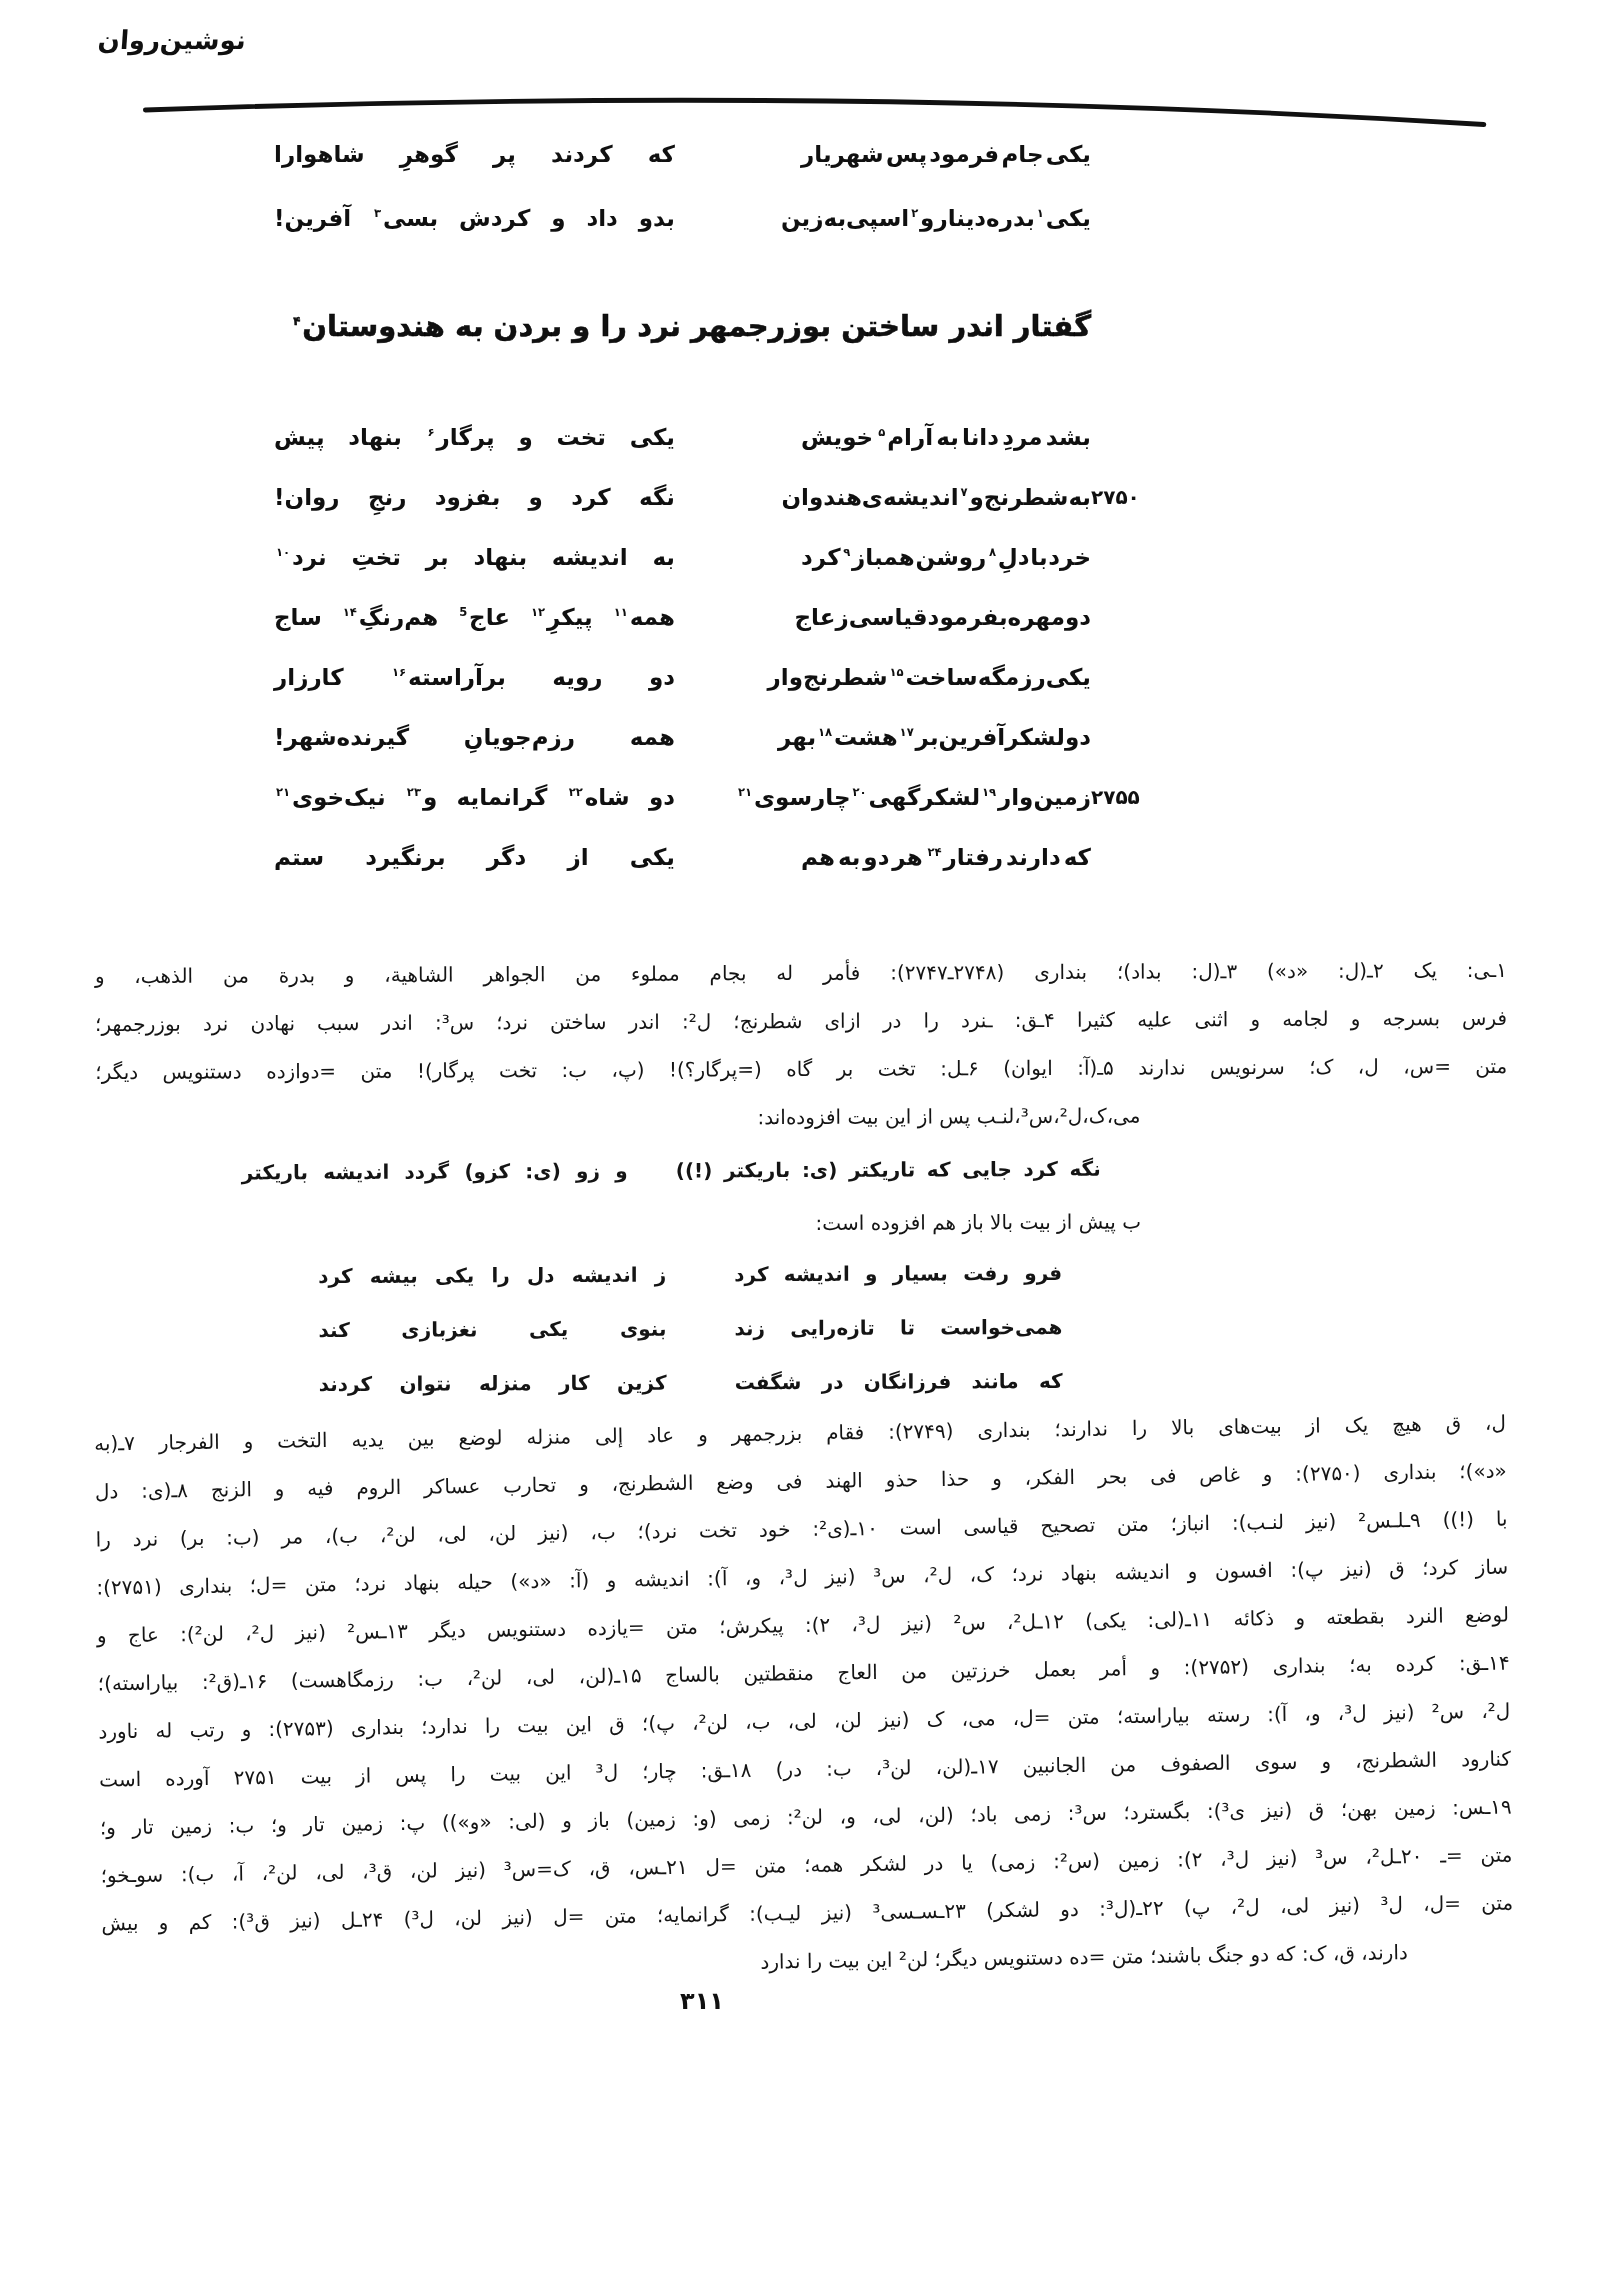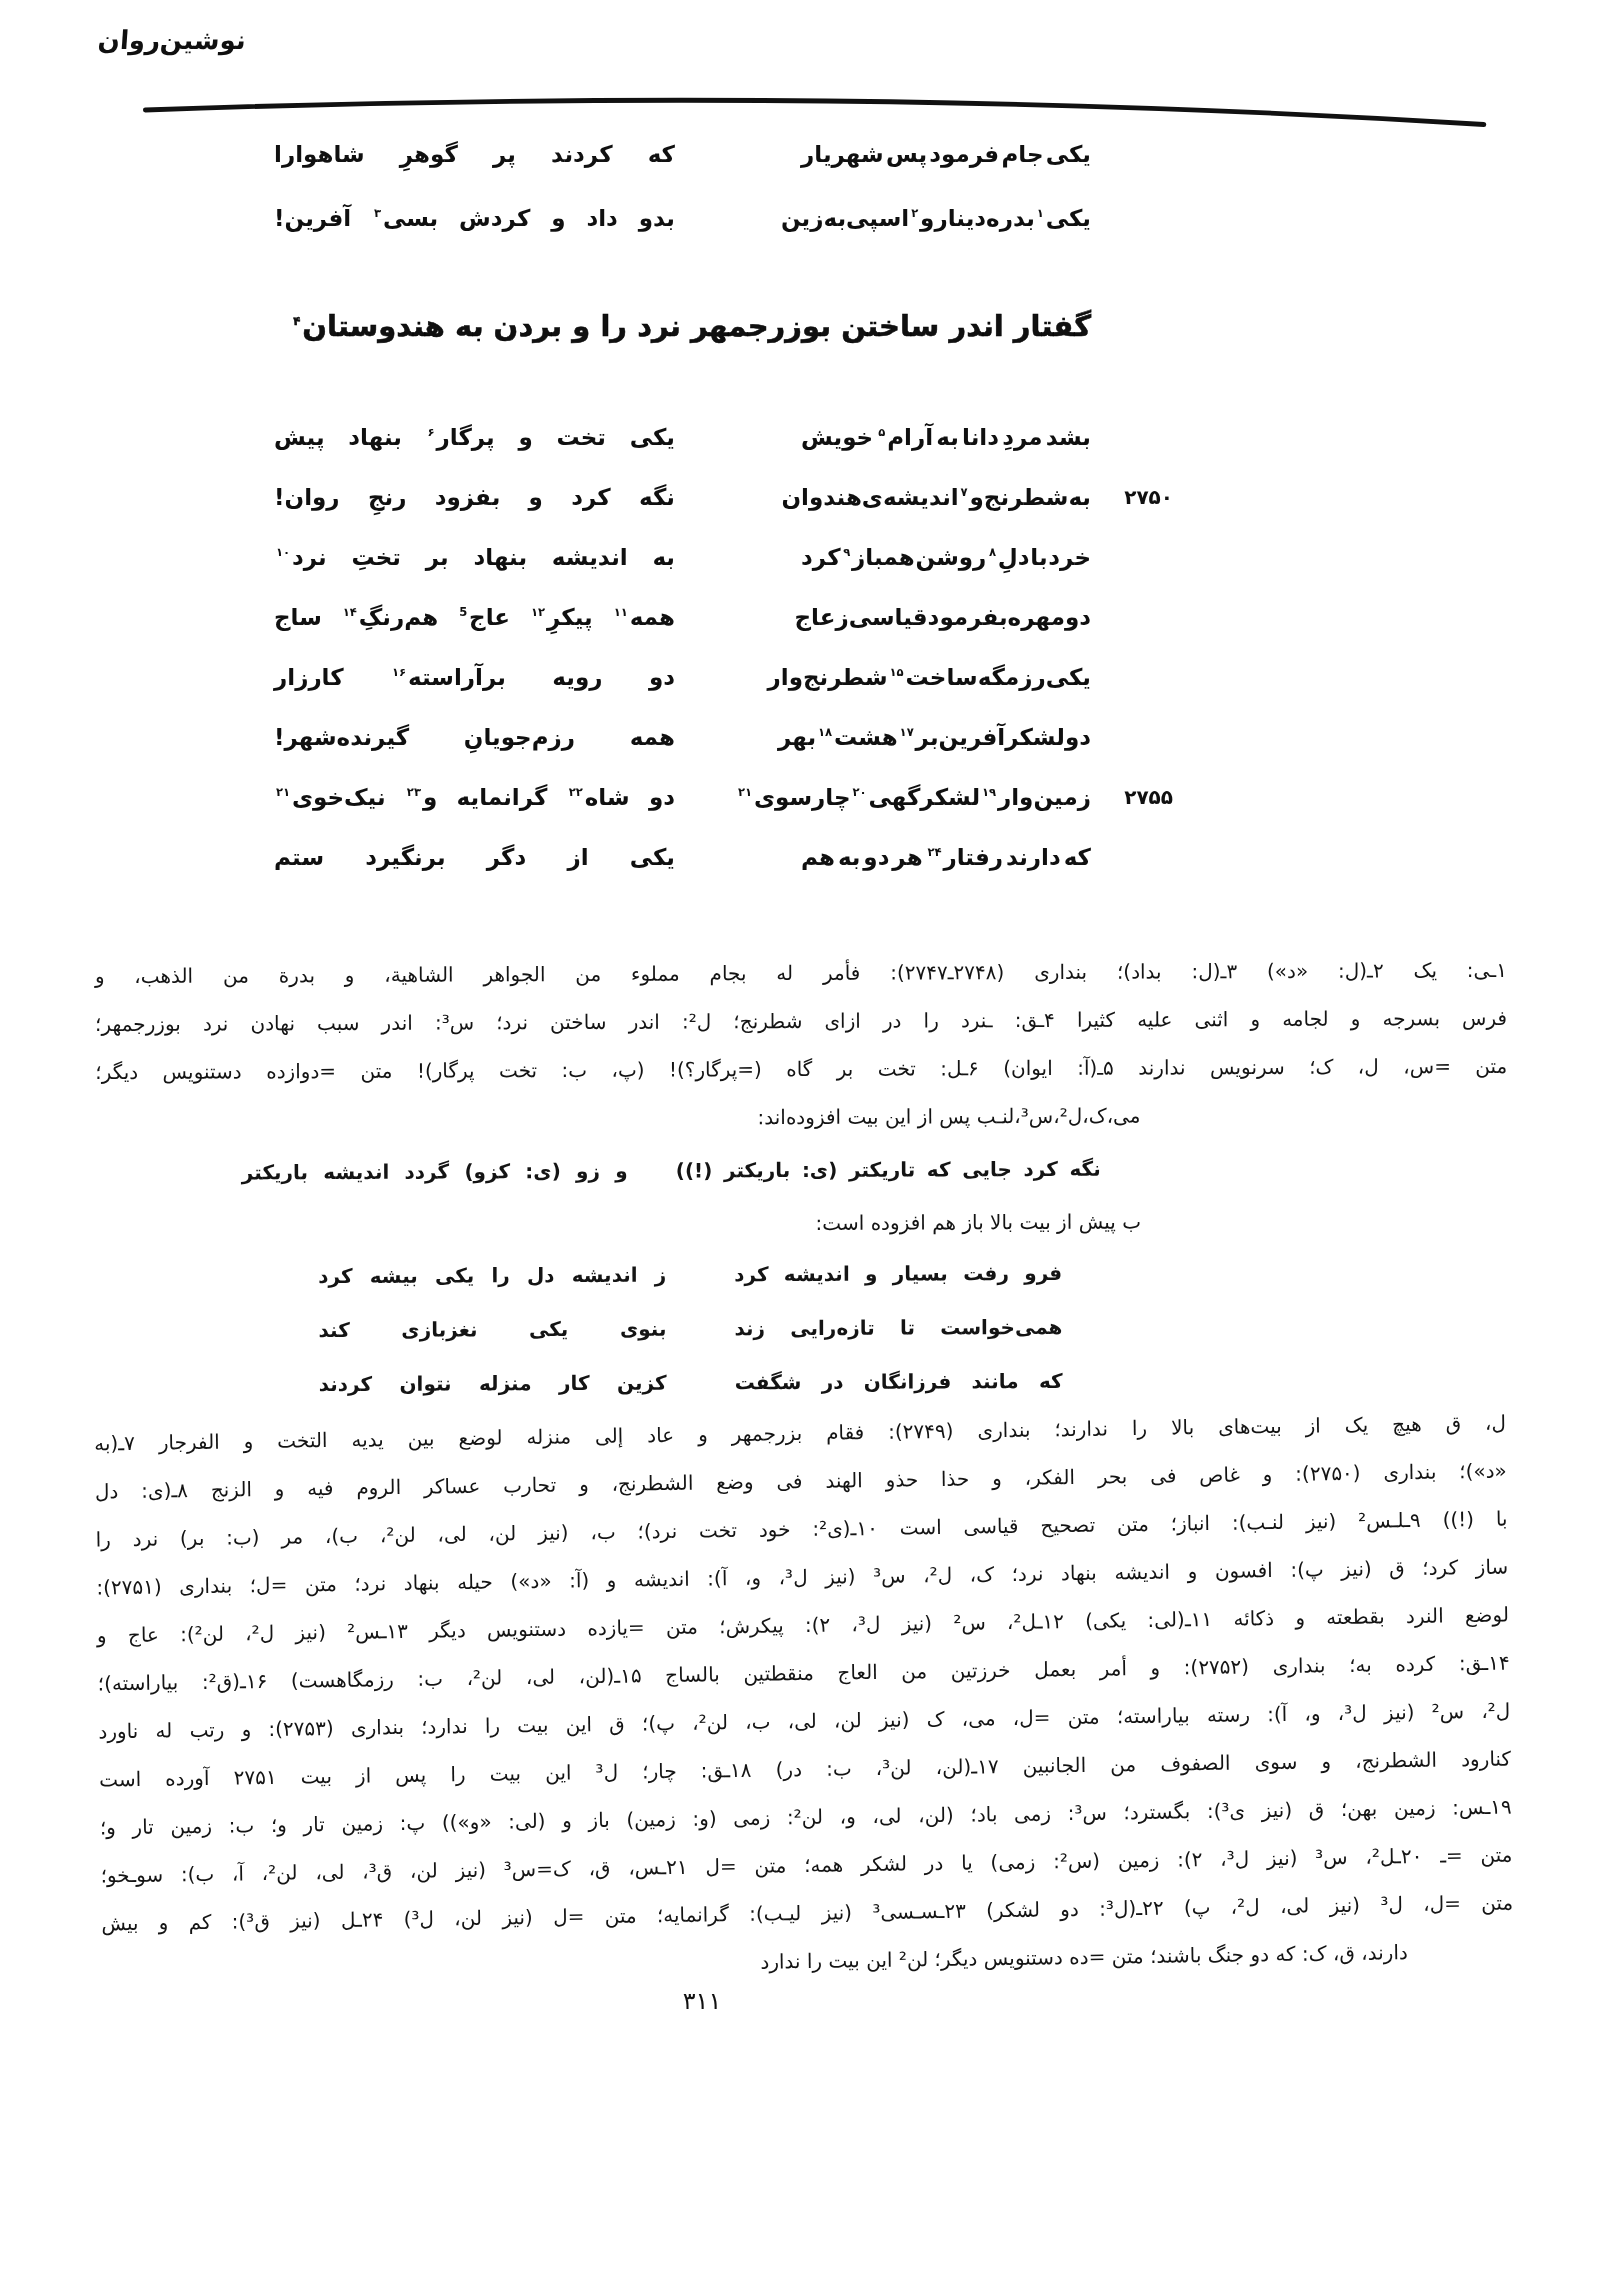--- a/index.html
+++ b/index.html
@@ -12,21 +12,21 @@
     position:absolute;left:98px;top:25px;font-size:26px;font-weight:bold;
     direction:rtl;transform:skewX(-4deg);
   }
   .rule-svg{position:absolute;left:0;top:0;pointer-events:none;}
   .poem-block{position:absolute;left:275px;width:898px;direction:rtl;}
   .intro-block{top:122px;}
   .main-block{top:407px;}
   .poem-row{display:flex;direction:rtl;align-items:center;height:60px;
     font-weight:bold;font-size:23px;white-space:nowrap;}
   .intro-block .poem-row{height:64px;}
-  .vnum{flex:0 0 82px;width:82px;text-align:right;font-size:20px;font-weight:bold;}
+  .vnum{flex:0 0 82px;width:82px;text-align:left;font-size:20px;font-weight:bold;}
   .hemi{display:flex;justify-content:space-between;direction:rtl;}
   .hemi-r{flex:0 0 290px;width:290px;}
   .hemi-l{flex:0 0 401px;width:401px;margin-right:126px;}
   sup{font-size:11.6px;line-height:0;vertical-align:super;margin:0 1.9px;}
   .heading{
     position:absolute;left:275px;top:309px;width:816px;
     font-size:29px;font-weight:bold;direction:rtl;-webkit-text-stroke:0.5px #000;
   }
   .footnotes{
     position:absolute;left:97px;top:949px;width:1412px;direction:rtl;
@@ -40,21 +40,21 @@
   .q1 .qr{flex:0 0 425px;width:425px;}
   .q1 .ql{flex:0 0 386px;width:386px;margin-right:48px;}
   .q2{padding-right:446px;height:54px;}
   .q2 .qr{flex:0 0 328px;width:328px;}
   .q2 .ql{flex:0 0 348px;width:348px;margin-right:68px;}
   .qr,.ql{display:flex;justify-content:space-between;direction:rtl;}
   .fn-part3{transform:rotate(-0.6deg);transform-origin:50% 50%;}
   .fn-last{text-align:right;text-align-last:right;padding-right:106px;}
   .pageno{
     position:absolute;left:0;top:1987px;width:1404px;text-align:center;
-    font-size:24px;font-weight:normal;letter-spacing:2.9px;direction:rtl;
+    font-size:24px;font-weight:bold;letter-spacing:2.9px;direction:rtl;
   }
 </style>
 </head>
 <body>
 
 <div class="page">
 
   <div class="hdr-title">نوشین‌روان</div>
 
   <svg class="rule-svg" width="1607" height="193" viewBox="0 0 1664 200" aria-hidden="true">

